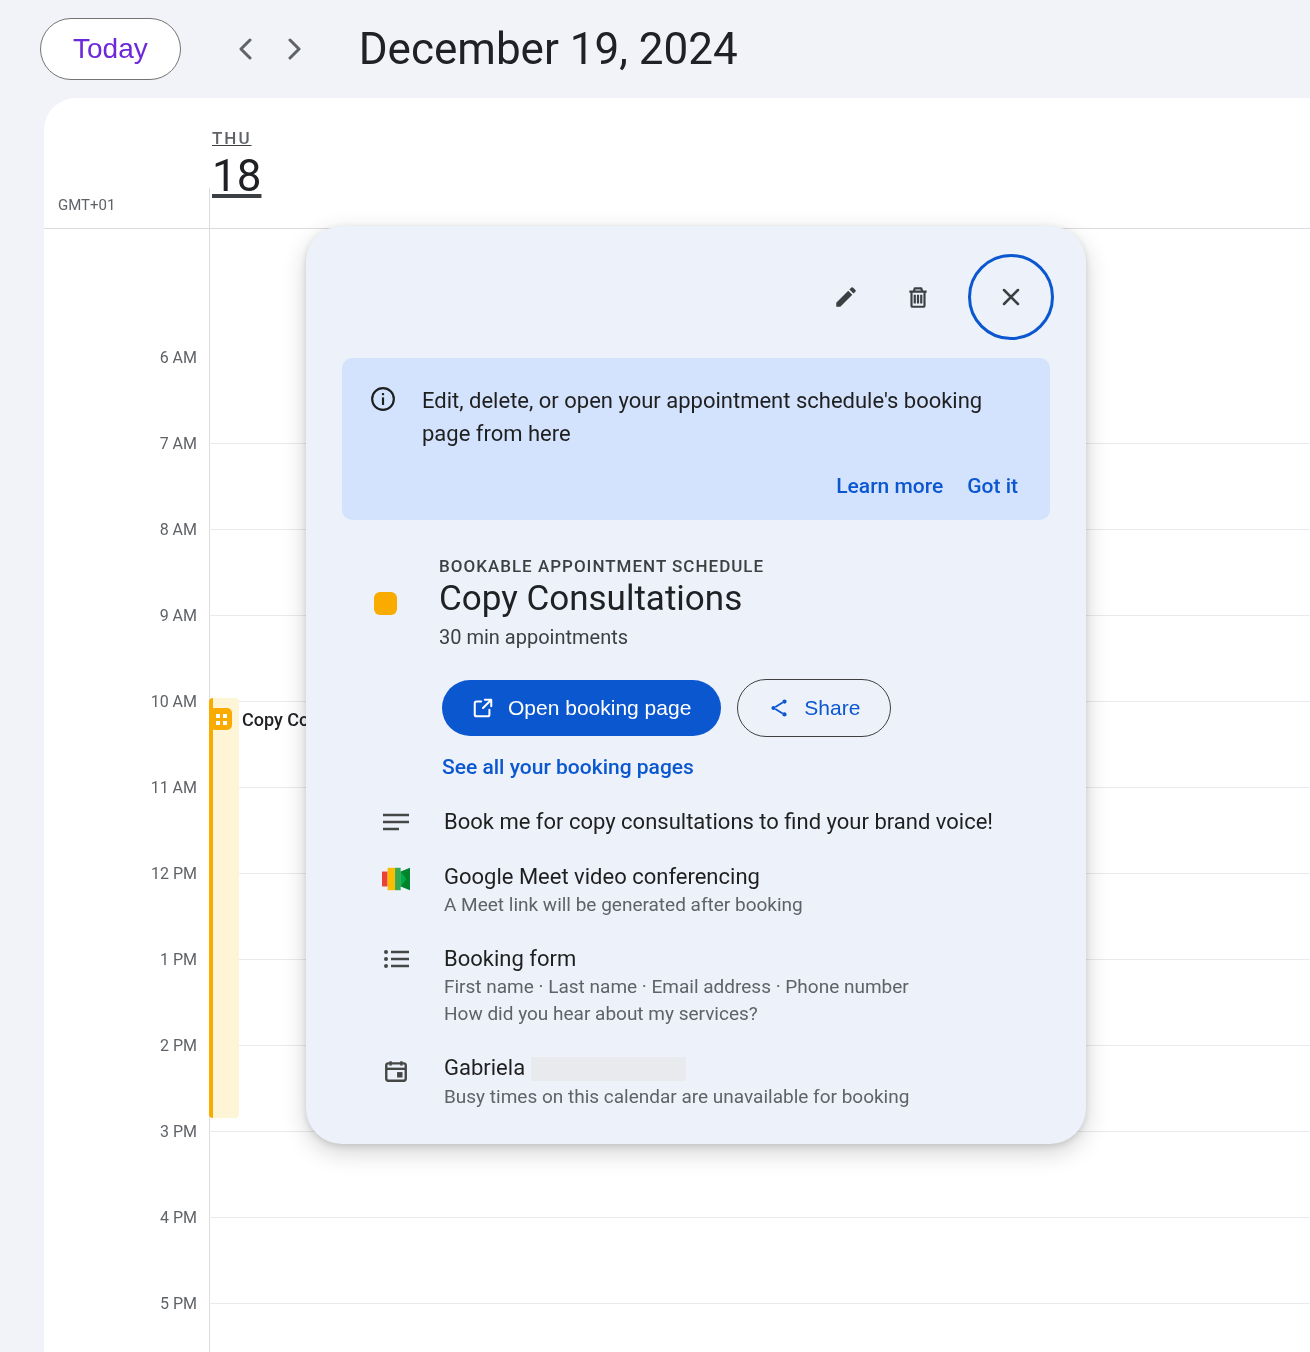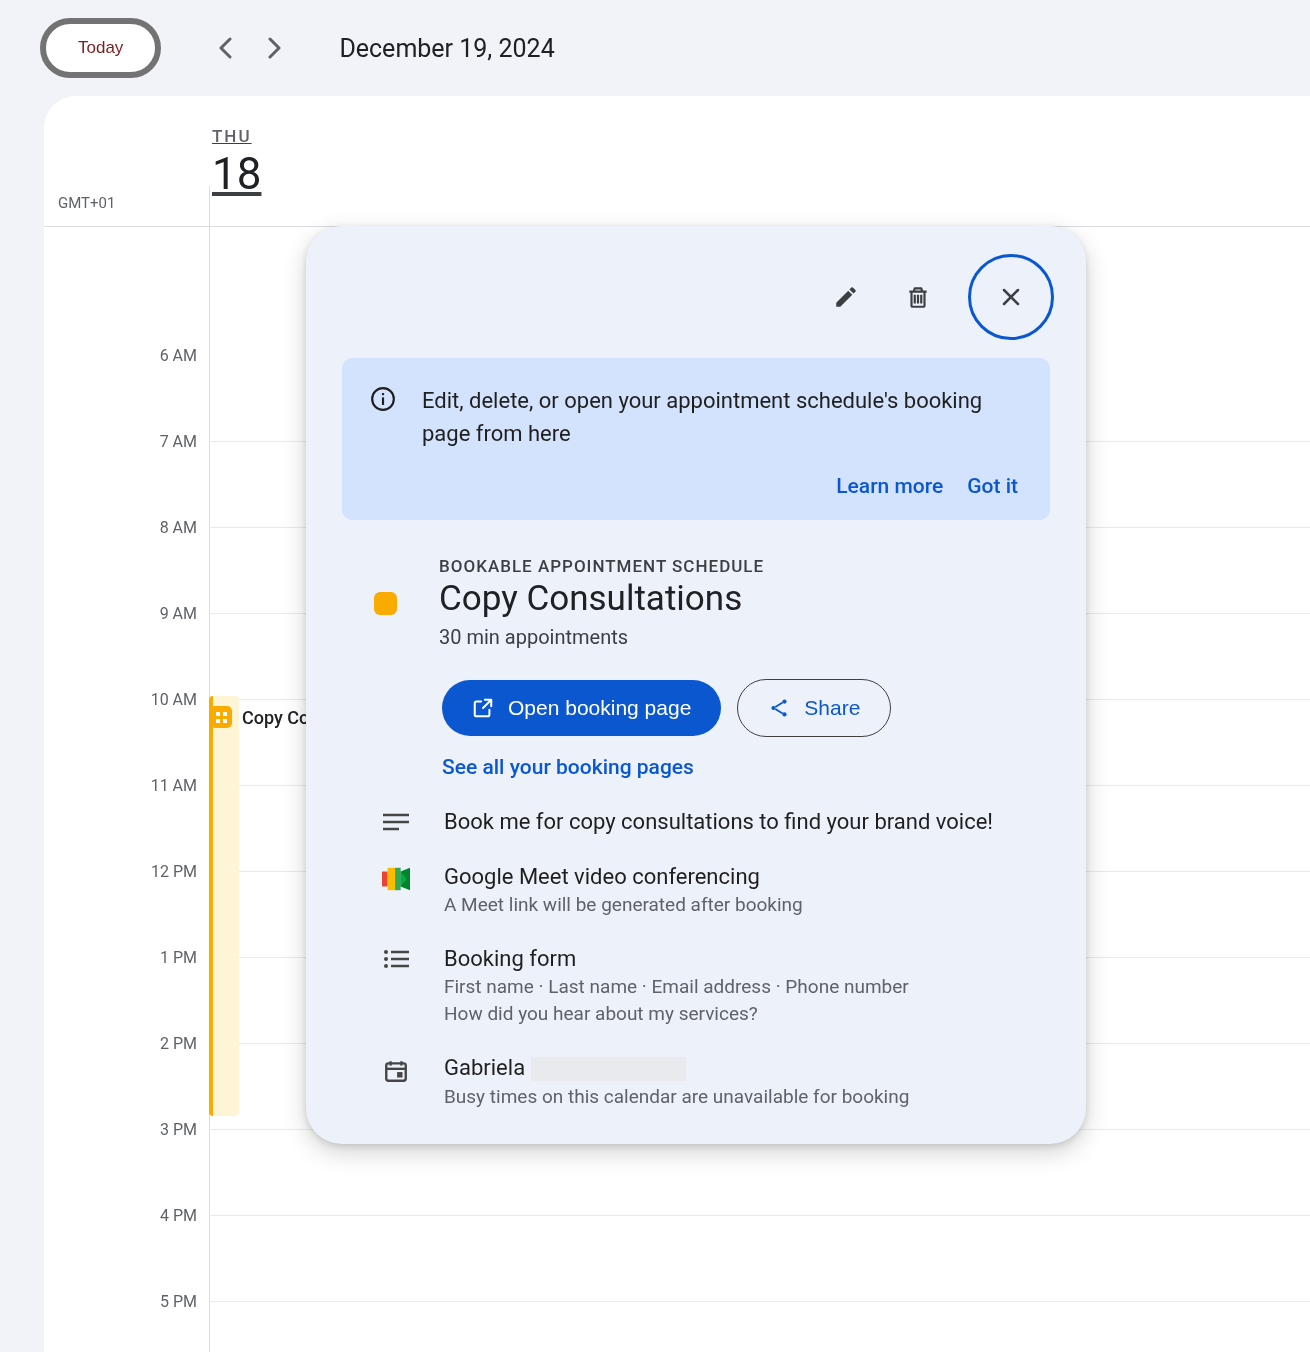--- a/index.html
+++ b/index.html
@@ -14,45 +14,45 @@
     }
 
     
     .topbar {
       display: flex;
       align-items: center;
       padding: 18px 40px 18px 40px;
       gap: 24px;
     }
     .today-btn {
-      border: 6px solid #737373;
+      border: 1px solid #737373;
       background: #fff;
       border-radius: 999px;
       padding: 14px 32px;
-      font-size: 17px;
-      font-weight: 500;
-      color: #7f1d1d;
+      font-size: 28px;
+      font-weight: 500;
+      color: #6d28d9;
     }
     .nav-arrows {
       display: flex;
       gap: 22px;
       align-items: center;
       margin-left: 26px;
     }
     .nav-arrow {
       width: 28px;
       height: 28px;
       display: flex;
       align-items: center;
       justify-content: center;
       color: #5f6368;
       cursor: pointer;
     }
     .date-title {
-      font-size: 25px;
+      font-size: 44px;
       font-weight: 400;
       color: #202124;
       margin-left: 26px;
     }
 
     
     .calendar {
       position: relative;
       background: #fff;
       border-radius: 32px 0 0 0;

